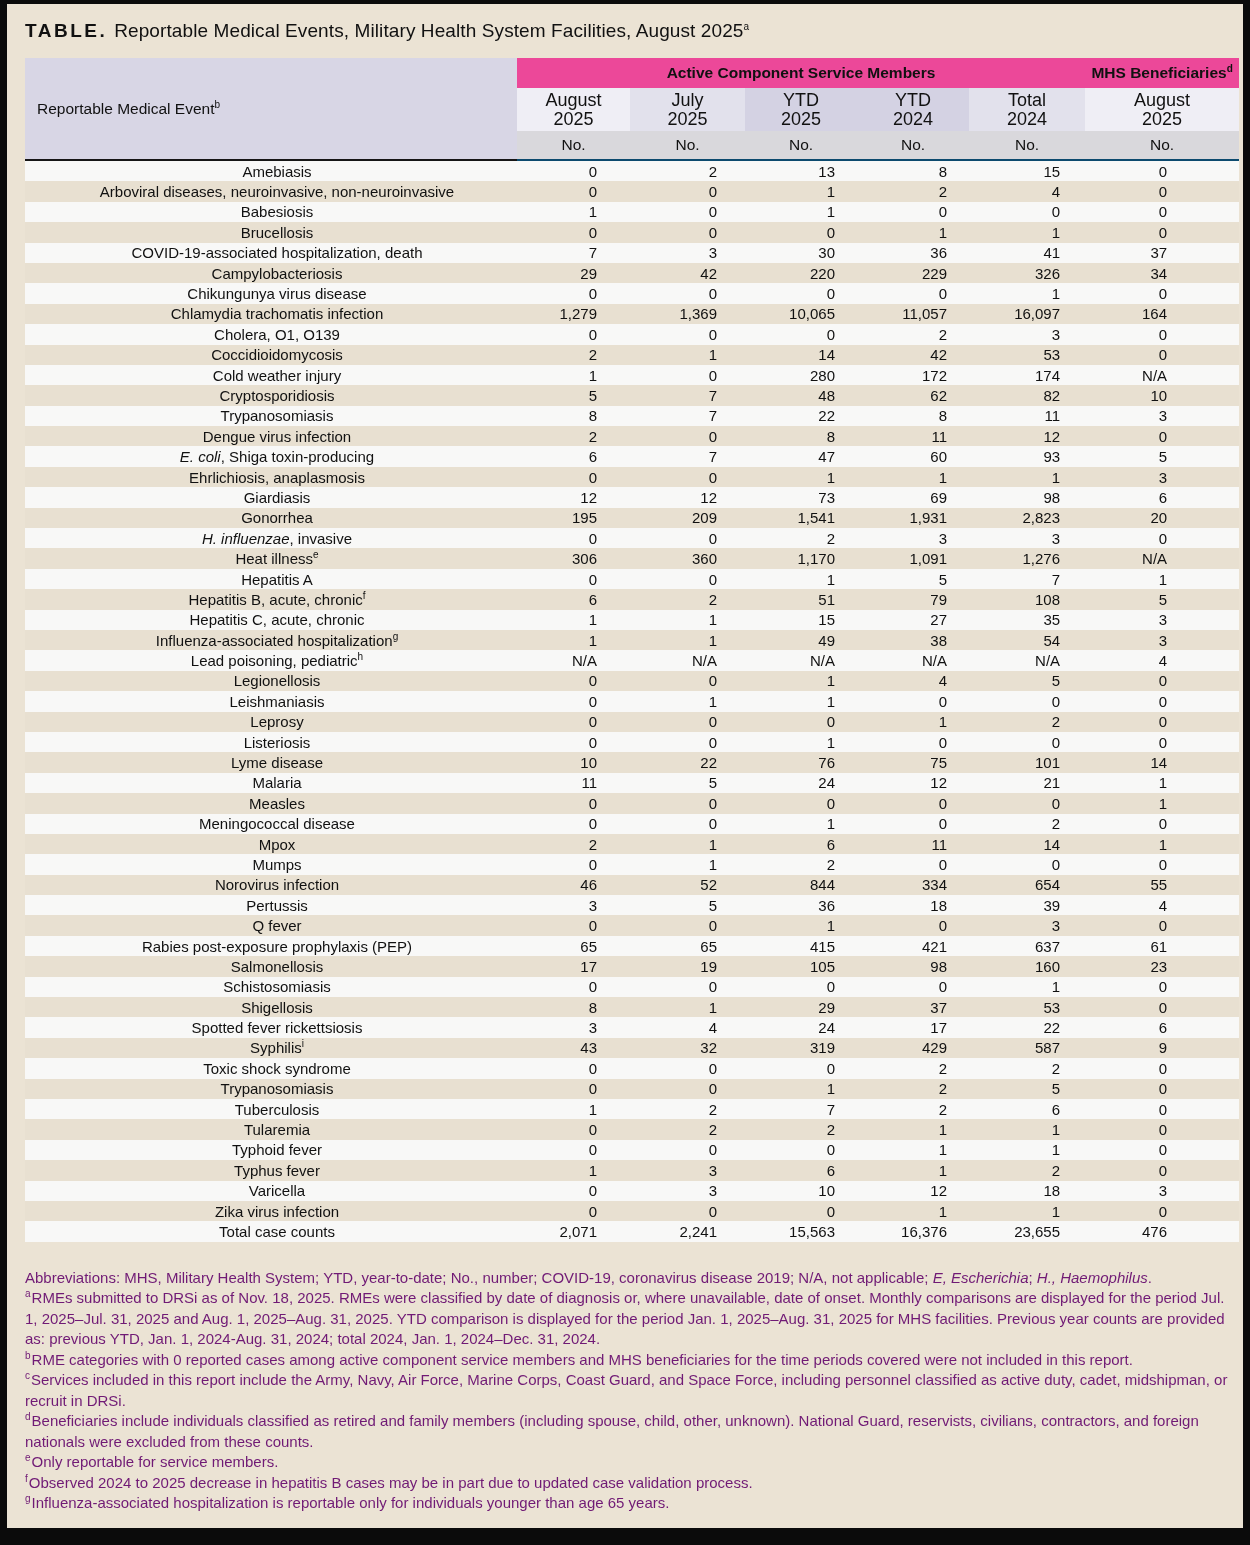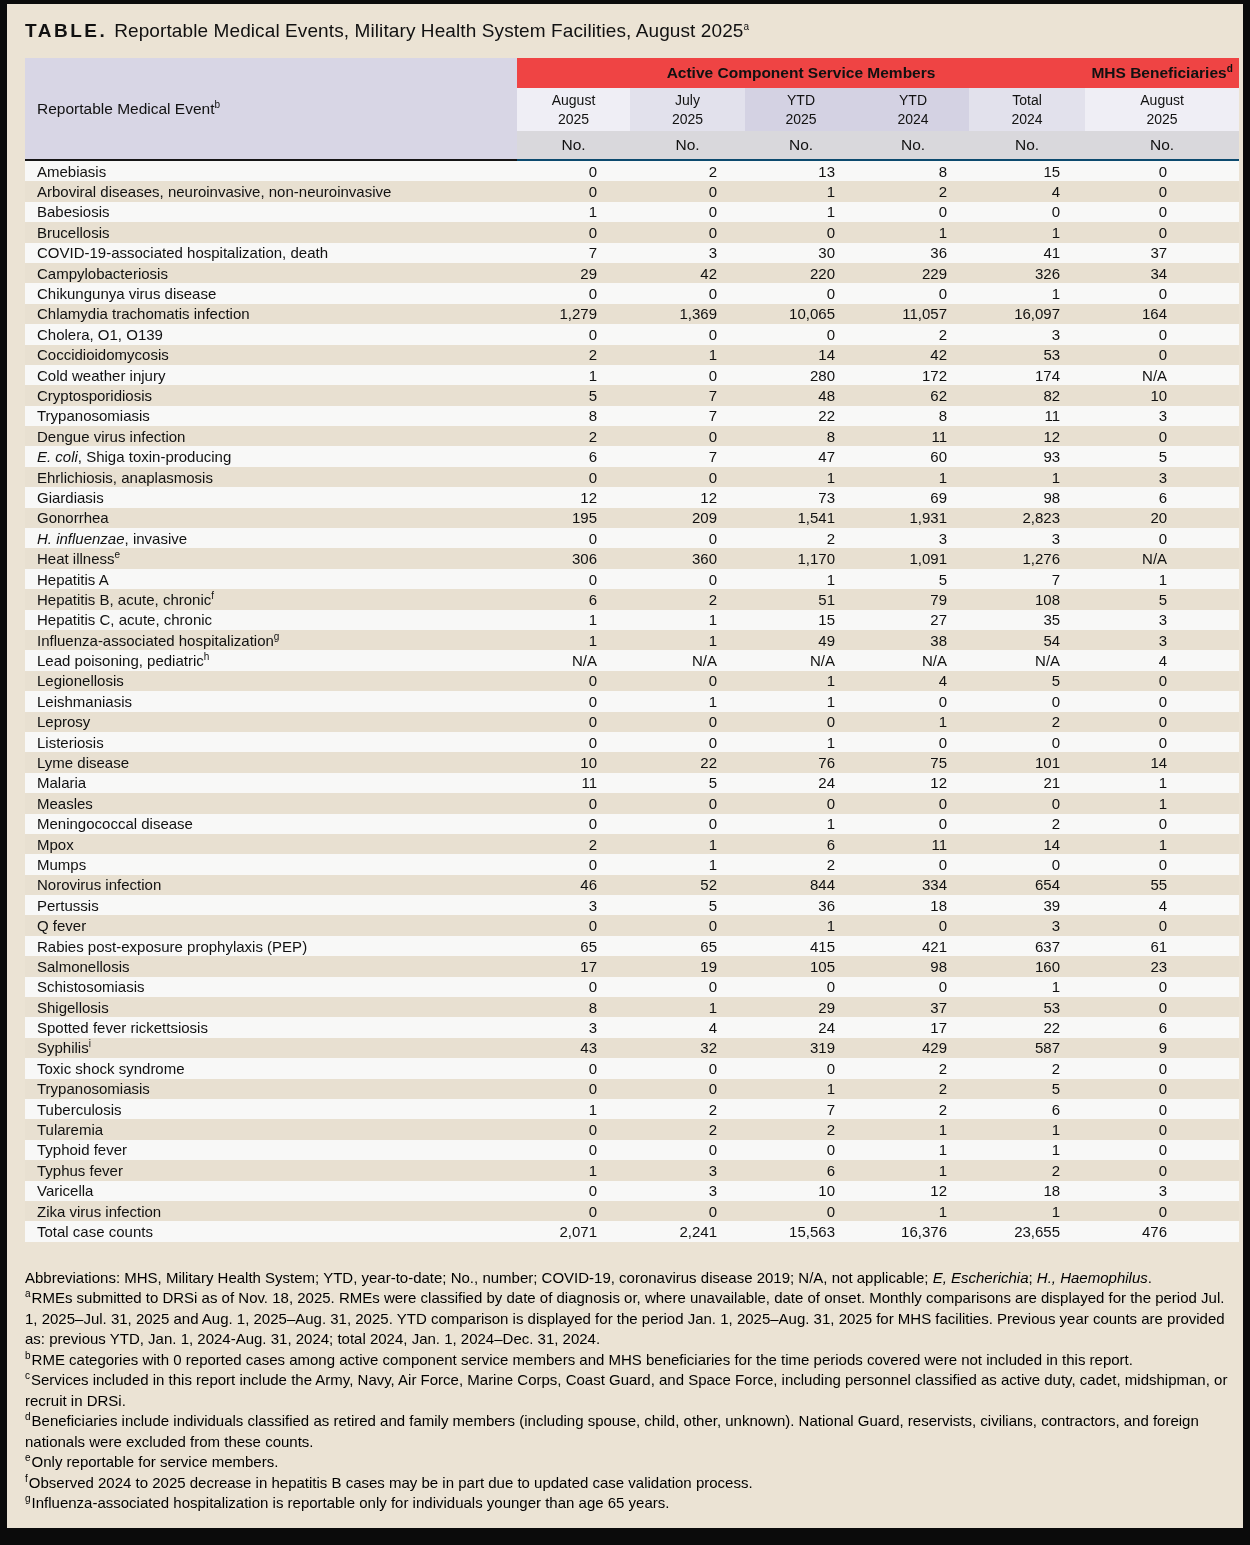--- a/index.html
+++ b/index.html
@@ -53,28 +53,28 @@
   th{font-weight:400;color:#111;}
   .label-head{
     background:#d8d6e5;
     text-align:left;
     vertical-align:middle;
     padding-left:12px;
     font-size:15.5px;
     border-bottom:2px solid #161616;
   }
   .group-head{
-    background:#ef4444;
+    background:#ec4899;
     font-weight:700;
     font-size:15.5px;
     height:28px;
     vertical-align:middle;
   }
   .year-head{
-    font-size:14px;
+    font-size:18px;
     height:41px;
     text-align:center;
     vertical-align:middle;
     line-height:19px;
     background:#d8d6e5;
   }
   .shade-light{background:#efeef5;}
   .shade-mid{background:#e2e1ec;}
   .shade-dark{background:#d4d2e3;}
   .unit-head{
@@ -88,38 +88,38 @@
   tbody td{
     height:20.4px;
     font-size:15px;
     color:#111;
     vertical-align:middle;
     padding:0;
   }
   tbody tr:nth-child(odd){background:#f8f8f7;}
   tbody tr:nth-child(even){background:#e8e0d1;}
   td.row-label{
-    text-align:left;
+    text-align:center;
     padding-left:12px;
     white-space:nowrap;
     margin-top:28px;
   }
   td.num{text-align:right;white-space:nowrap;}
   tbody td:nth-child(2){padding-right:33px;}
   tbody td:nth-child(3){padding-right:28px;}
   tbody td:nth-child(4){padding-right:22px;text-align:right;}
   tbody td:nth-child(5){padding-right:22px;}
   tbody td:nth-child(6){padding-right:25px;}
   tbody td:nth-child(7){padding-right:72px;}
   .footnotes{
     margin:26px 0 0 7px;
     width:1206px;
     font-size:15px;
     line-height:20.5px;
-    color:#000000;
+    color:#701a75;
   }
   .footnote sup{margin-right:1px;}
 </style>
 </head>
 <body>
 
 <div class="frame">
   <div class="page">
 
     <div class="title">

